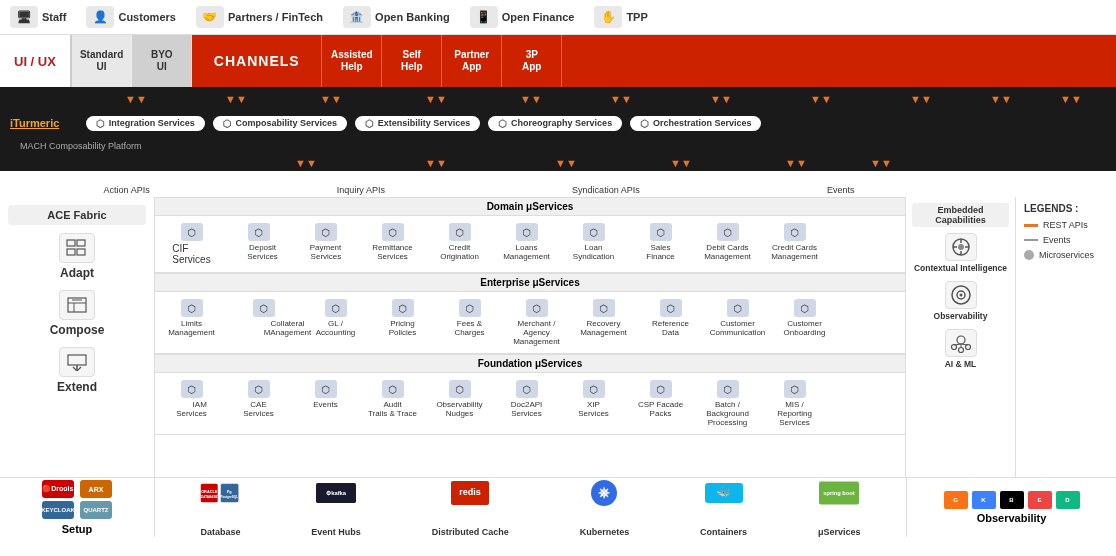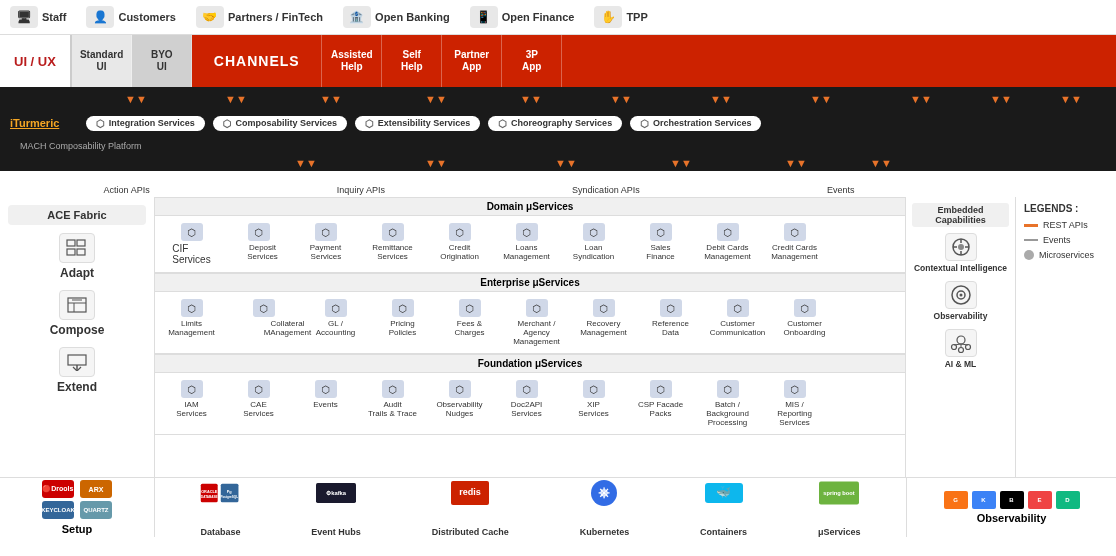--- a/index.html
+++ b/index.html
@@ -611,21 +611,21 @@
       <div class="uservice-item">
         <div class="uservice-icon">⬡</div>
         <span style="font-size:8px;text-align:center;">Customer<br>Onboarding</span>
       </div>
     </div>
 
     <div class="uservice-section-header">Foundation μServices</div>
     <div class="uservice-grid">
       <div class="uservice-item">
         <div class="uservice-icon">⬡</div>
-        <span style="font-size:8px;text-align:center;">IAM<br>Services</span>
+        <span style="font-size:8px;text-align:right;">IAM<br>Services</span>
       </div>
       <div class="uservice-item">
         <div class="uservice-icon">⬡</div>
         <span style="font-size:8px;text-align:center;">CAE<br>Services</span>
       </div>
       <div class="uservice-item">
         <div class="uservice-icon">⬡</div>
         <span style="font-size:8px;text-align:center;">Events</span>
       </div>
       <div class="uservice-item">

